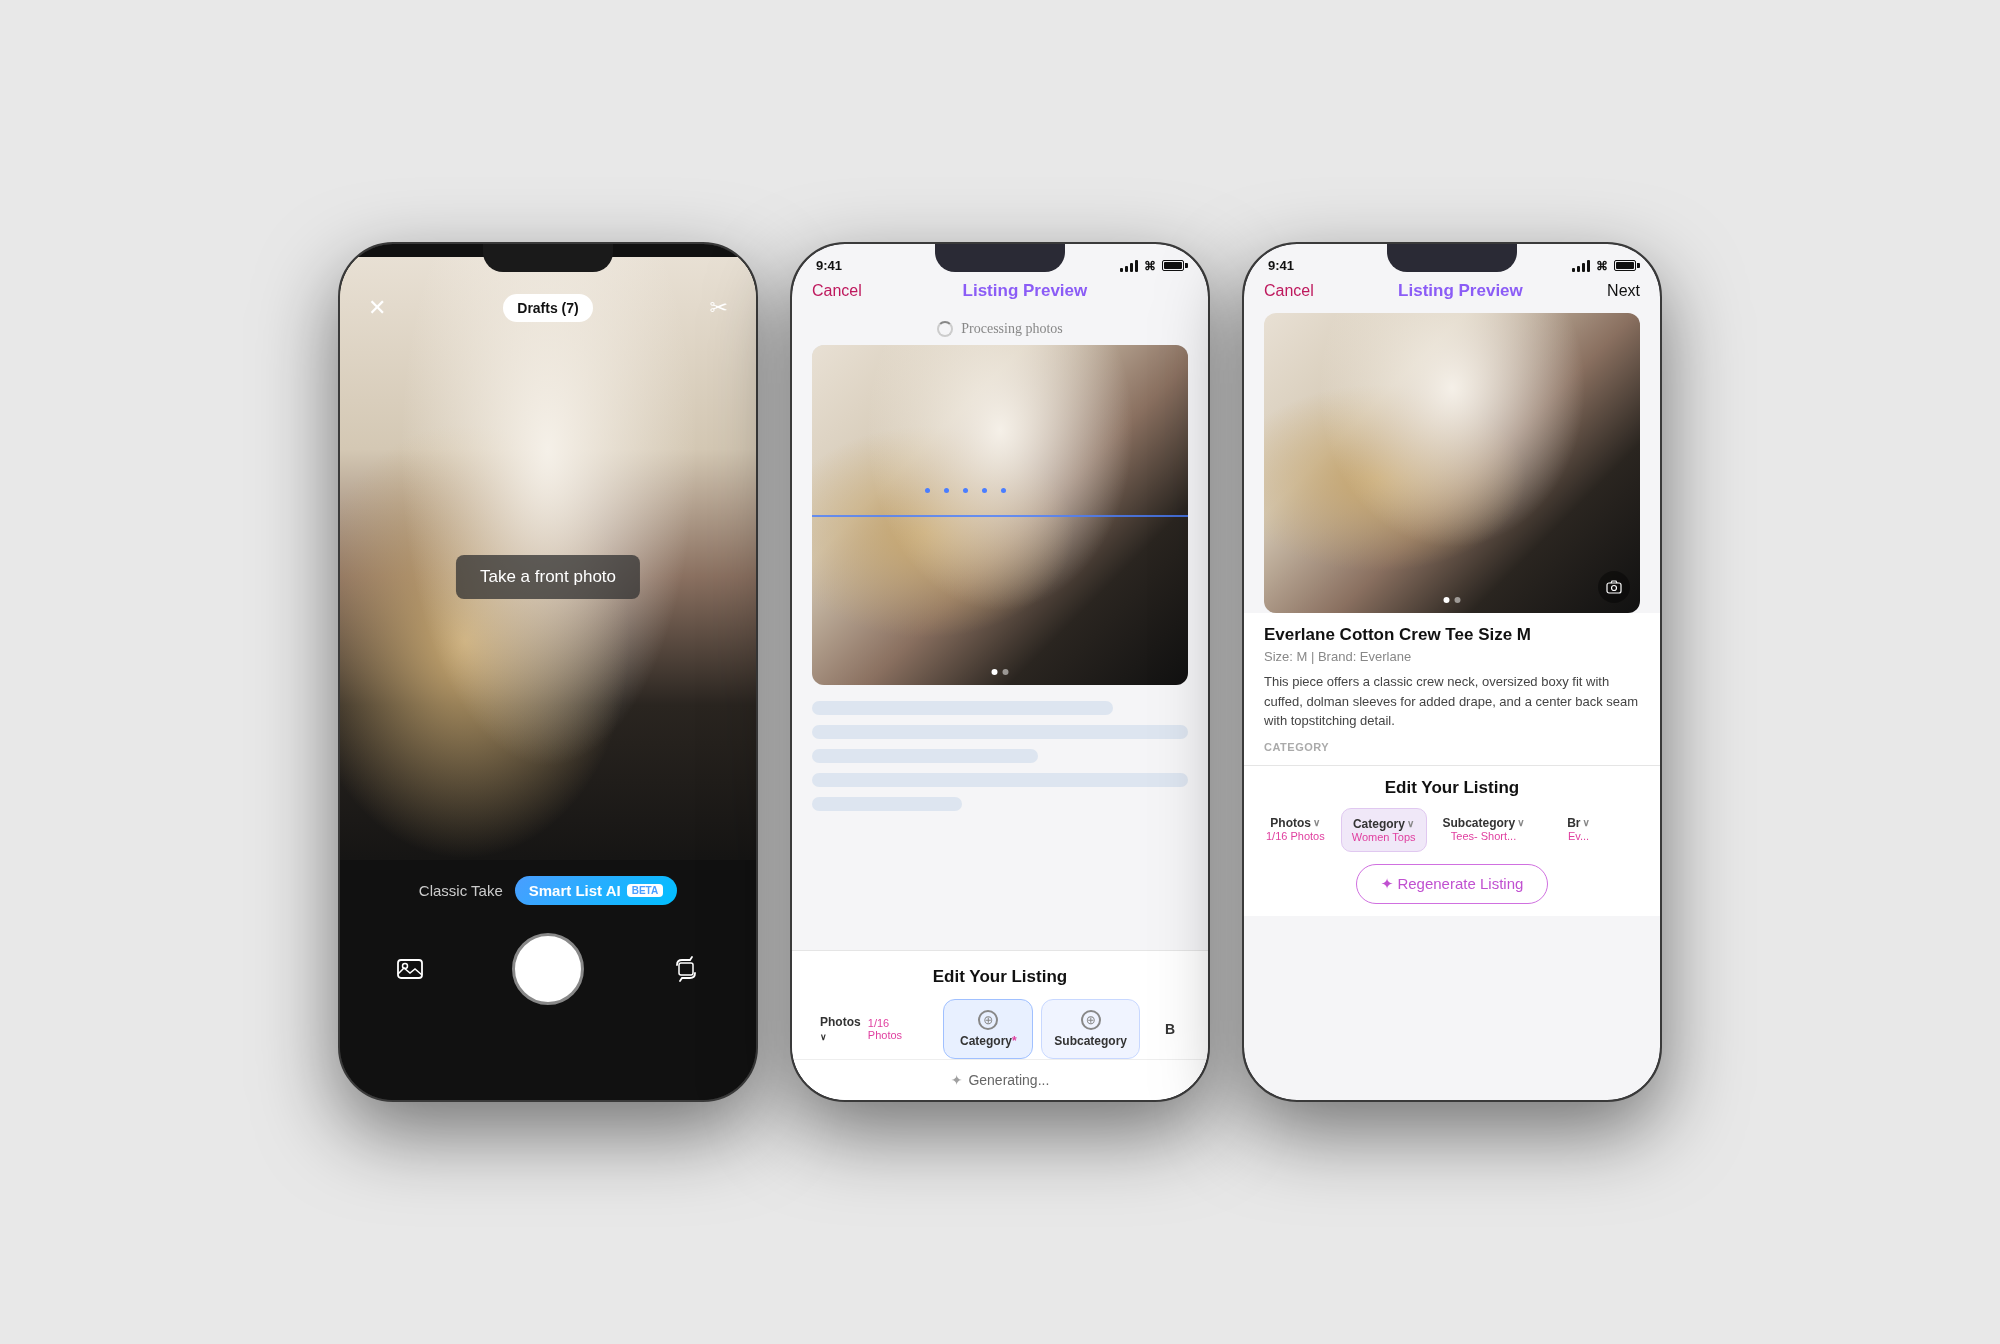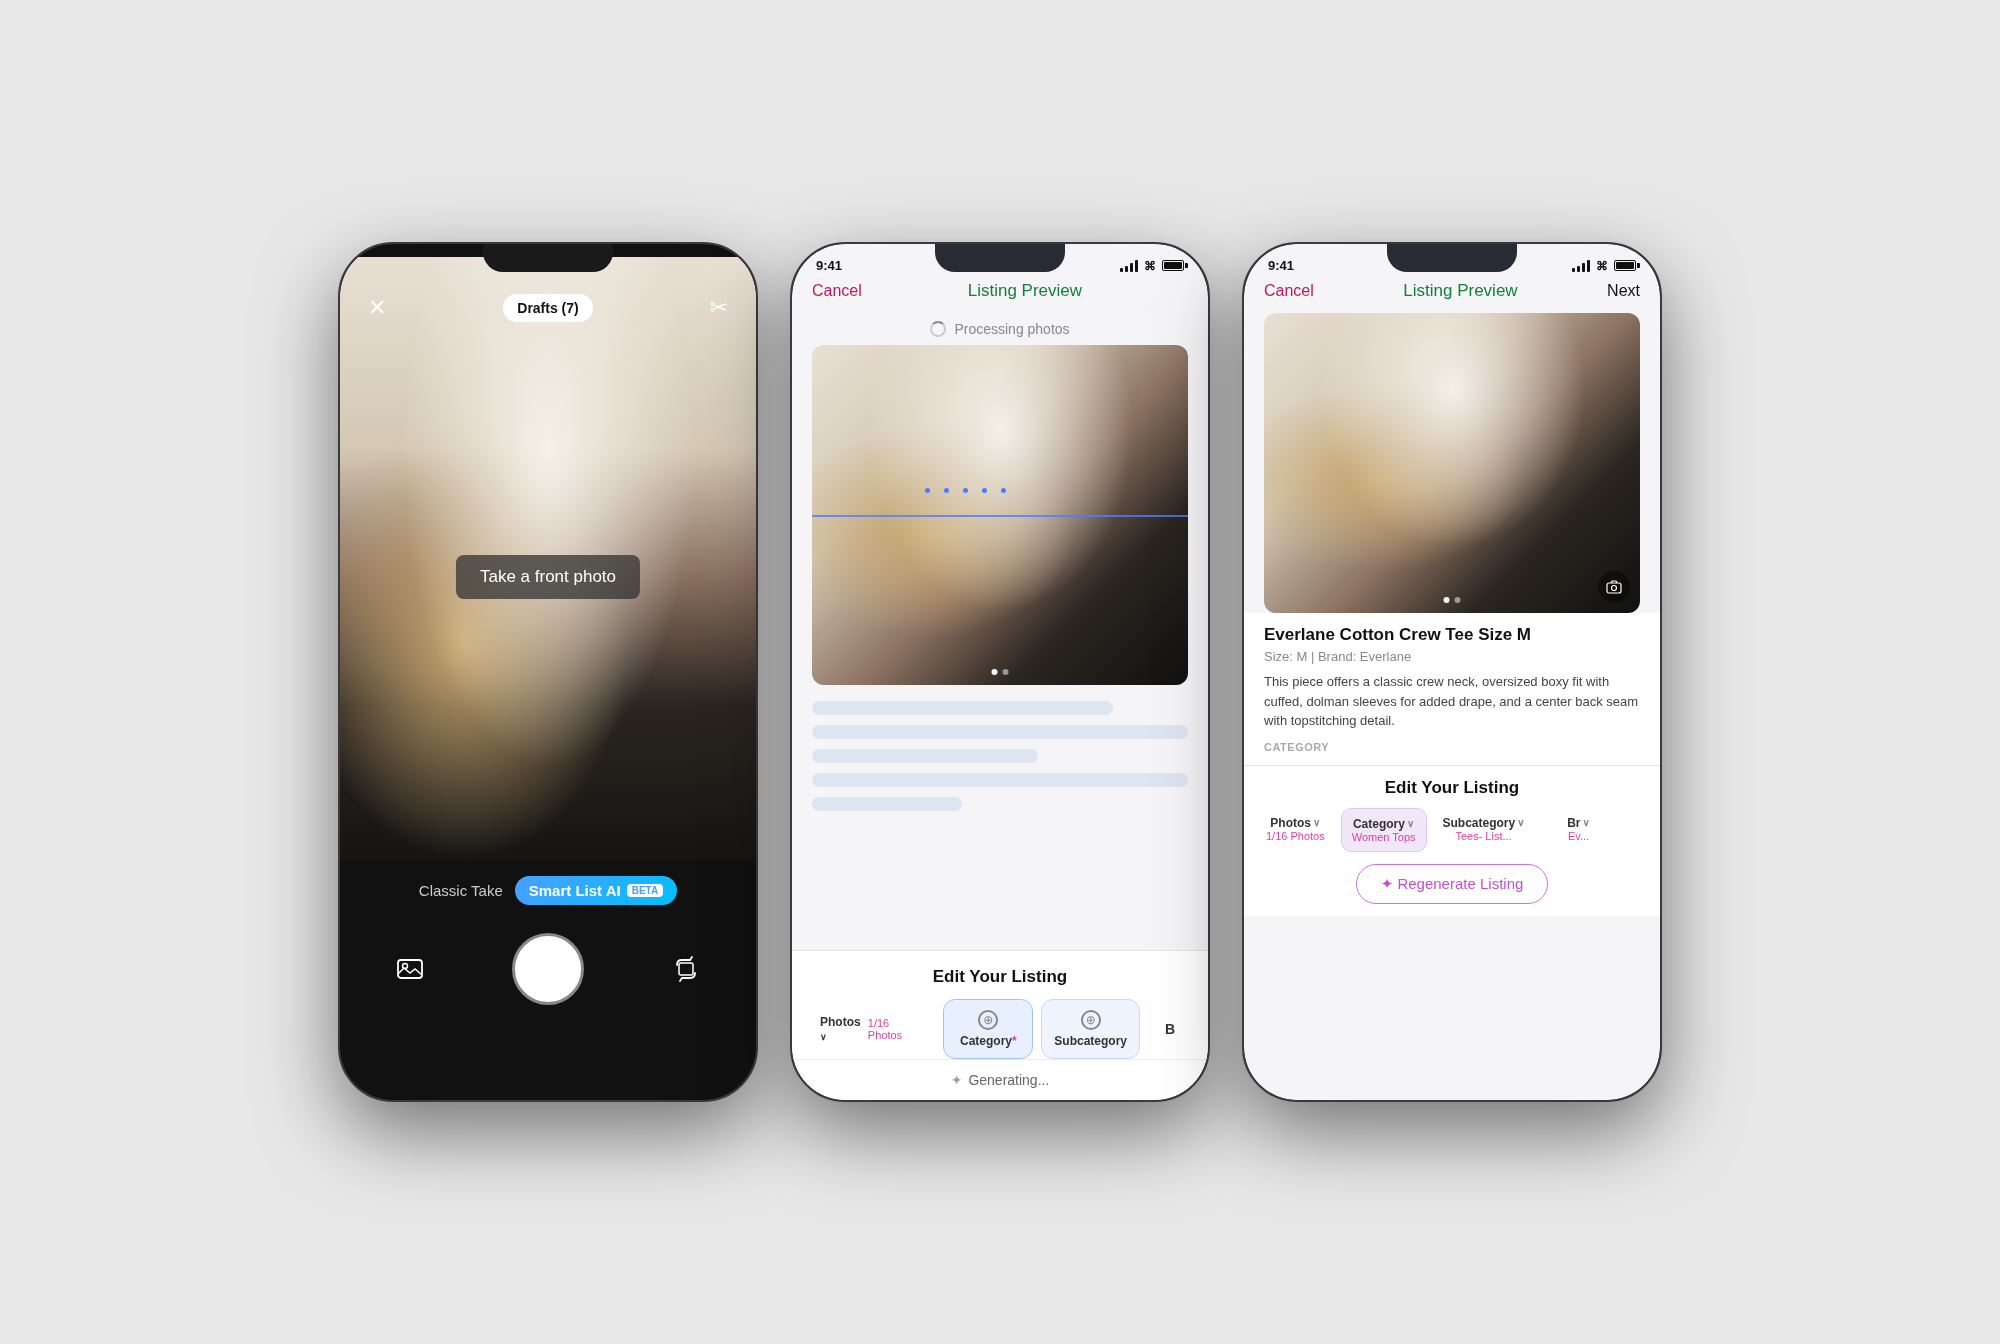--- a/index.html
+++ b/index.html
@@ -235,34 +235,35 @@
       justify-content: space-between;
       align-items: center;
       padding: 4px 20px 12px;
     }
     .nav-cancel {
       color: #be185d;
       font-size: 16px;
     }
     .nav-title {
       font-size: 17px;
-      font-weight: 400;
-      color: #15803d;
+      font-weight: 700;
+      color: #8b5cf6;
     }
     .nav-next {
       color: #111;
       font-size: 16px;
     }
     .processing-banner {
       display: flex;
       justify-content: center;
       gap: 8px;
       padding: 8px;
       font-size: 14px;
       color: #888;
+      font-family: Liberation Serif, serif;
     }
     .processing-spinner {
       width: 16px;
       height: 16px;
       border: 2px solid #ccc;
       border-top-color: #888;
       border-radius: 50%;
       animation: spin 1s linear infinite;
     }
     @keyframes spin { to { transform: rotate(360deg); } }
@@ -776,21 +777,21 @@
           <div class="result-tab">
             <span class="result-tab-label">Photos <span class="chevron-small">∨</span></span>
             <span class="result-tab-sub">1/16 Photos</span>
           </div>
           <div class="result-tab" style="background:#f0e8f8;border-radius:10px;border:1px solid #e0c8f0;">
             <span class="result-tab-label">Category <span class="chevron-small">∨</span></span>
             <span class="result-tab-sub">Women Tops</span>
           </div>
           <div class="result-tab">
             <span class="result-tab-label">Subcategory <span class="chevron-small">∨</span></span>
-            <span class="result-tab-sub">Tees- List...</span>
+            <span class="result-tab-sub">Tees- Short...</span>
           </div>
           <div class="result-tab">
             <span class="result-tab-label">Br <span class="chevron-small">∨</span></span>
             <span class="result-tab-sub">Ev...</span>
           </div>
         </div>
         <div class="regen-btn-area">
           <div class="regen-btn">
             <span>✦ Regenerate Listing</span>
           </div>

